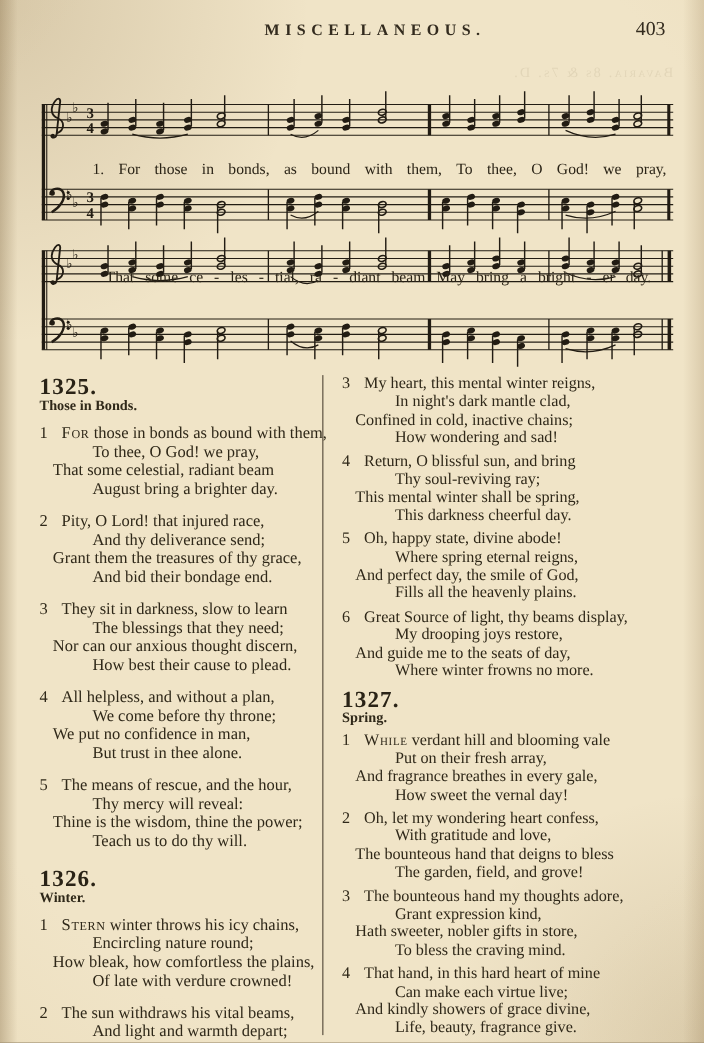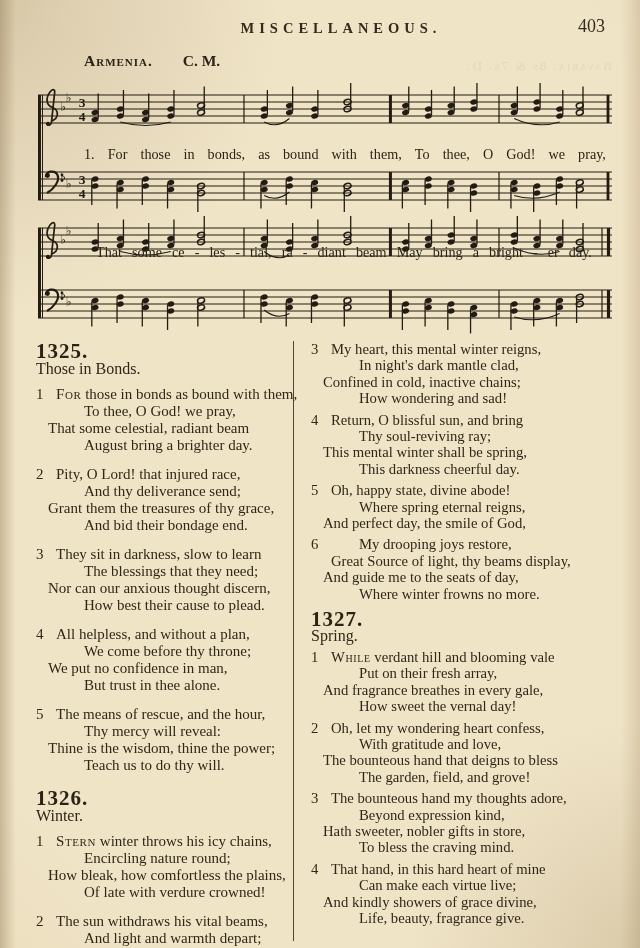--- a/index.html
+++ b/index.html
@@ -41,35 +41,31 @@
   #col-left .verse{margin-bottom:12px;}
   #col-right .verse{margin-bottom:5px;}
   .verse-number{position:absolute;left:0;top:0;}
   .verse-line.l1,.verse-line.l3{margin-left:28px;}
   .verse-line.l2{margin-left:-8px;}
   .hymn-heading{display:flex;align-items:baseline;flex-direction:column;}
   #col-left .hymn-heading{margin:16px 0 9px;}
   #col-left .hymn-heading.first{margin-top:2px;}
   #col-right .hymn-heading{margin:9px 0 5px;}
   .hymn-number{font-size:21px;font-weight:bold;letter-spacing:1px;color:#2a2316;}
-  .hymn-caption{flex:1;text-align:center;font-size:16px;padding-right:30px;}
+  .hymn-caption{flex:1;text-align:center;font-size:13px;padding-right:30px;font-weight:bold;}
   .sc{font-variant:small-caps;letter-spacing:.6px;}
 </style>
 </head>
 <body>
 
 <div class="page">
   <div class="header-title">MISCELLANEOUS.</div>
   <div class="page-number">403</div>
   <div class="ghost">Bavaria. 8s &amp; 7s. D.</div>
 
-  <div class="tune-title">
-    <span class="tune-name">Armenia.</span>
-    <span class="tune-meter">C. M.</span>
-  </div>
 
   <svg id="score" width="640" height="258" viewBox="0 0 640 258">
       <line x1="38" y1="15" x2="612" y2="15" stroke="#221c13" stroke-width="1"></line>
       <line x1="38" y1="22" x2="612" y2="22" stroke="#221c13" stroke-width="1"></line>
       <line x1="38" y1="29" x2="612" y2="29" stroke="#221c13" stroke-width="1"></line>
       <line x1="38" y1="36" x2="612" y2="36" stroke="#221c13" stroke-width="1"></line>
       <line x1="38" y1="43" x2="612" y2="43" stroke="#221c13" stroke-width="1"></line>
       <path d="M 52 41 C 59 38 59 30 52.5 27.5
                C 46 25 45.5 18 50 12
                C 53 8 55.5 9.5 54.5 14
@@ -467,25 +463,26 @@
           <div class="verse-line l0">Return, O blissful sun, and bring</div>
           <div class="verse-line l1">Thy soul-reviving ray;</div>
           <div class="verse-line l2">This mental winter shall be spring,</div>
           <div class="verse-line l3">This darkness cheerful day.</div>
         </div>
         <div class="verse">
           <span class="verse-number">5</span>
           <div class="verse-line l0">Oh, happy state, divine abode!</div>
           <div class="verse-line l1">Where spring eternal reigns,</div>
           <div class="verse-line l2">And perfect day, the smile of God,</div>
+          <div class="verse-line l3">Fills all the heavenly plains.</div>
         </div>
         <div class="verse">
           <span class="verse-number">6</span>
+          <div class="verse-line l0">Great Source of light, thy beams display,</div>
           <div class="verse-line l1">My drooping joys restore,</div>
-          <div class="verse-line l0">Great Source of light, thy beams display,</div>
           <div class="verse-line l2">And guide me to the seats of day,</div>
           <div class="verse-line l3">Where winter frowns no more.</div>
         </div>
         <div class="hymn-heading">
           <span class="hymn-number">1327.</span>
           <span class="hymn-caption">Spring.</span>
         </div>
         <div class="verse">
           <span class="verse-number">1</span>
           <div class="verse-line l0"><span class="sc">While</span> verdant hill and blooming vale</div>
@@ -496,21 +493,21 @@
         <div class="verse">
           <span class="verse-number">2</span>
           <div class="verse-line l0">Oh, let my wondering heart confess,</div>
           <div class="verse-line l1">With gratitude and love,</div>
           <div class="verse-line l2">The bounteous hand that deigns to bless</div>
           <div class="verse-line l3">The garden, field, and grove!</div>
         </div>
         <div class="verse">
           <span class="verse-number">3</span>
           <div class="verse-line l0">The bounteous hand my thoughts adore,</div>
-          <div class="verse-line l1">Beyond expression kind,</div>
+          <div class="verse-line l1">Grant expression kind,</div>
           <div class="verse-line l2">Hath sweeter, nobler gifts in store,</div>
           <div class="verse-line l3">To bless the craving mind.</div>
         </div>
         <div class="verse">
           <span class="verse-number">4</span>
           <div class="verse-line l0">That hand, in this hard heart of mine</div>
           <div class="verse-line l1">Can make each virtue live;</div>
           <div class="verse-line l2">And kindly showers of grace divine,</div>
           <div class="verse-line l3">Life, beauty, fragrance give.</div>
         </div>

